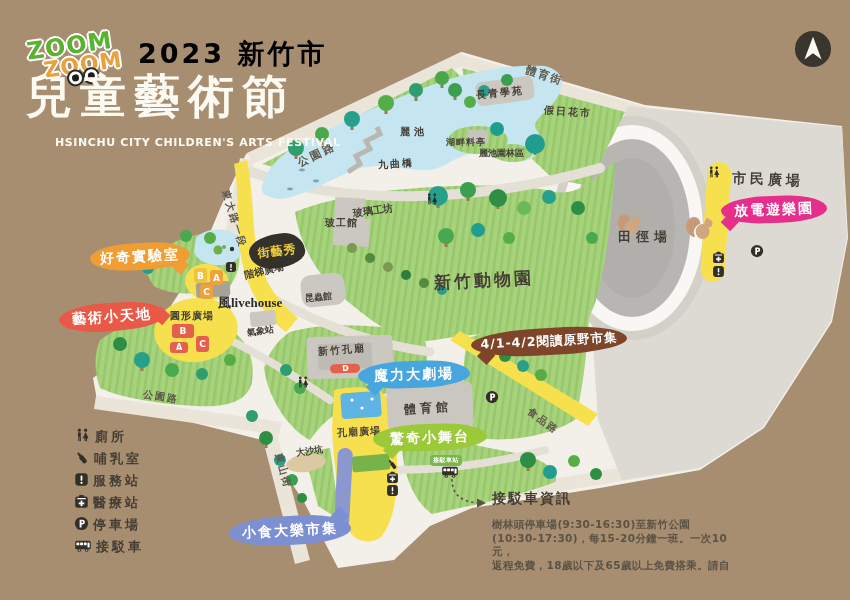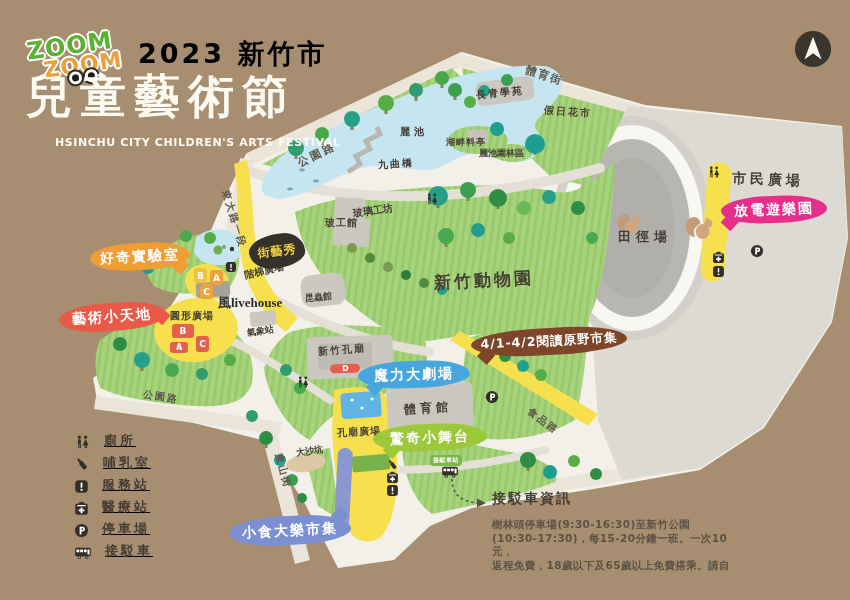--- a/index.html
+++ b/index.html
@@ -29,21 +29,21 @@
   .b-surprise::after{left:12px;bottom:-4px;}
   .b-snack{left:229px;top:516px;width:122px;height:29px;background:#7b8fd1;transform:rotate(-3deg);}
   .b-snack::after{right:4px;top:-4px;}
   .b-reading{left:471px;top:328px;width:156px;height:27px;background:#7e452a;font-size:12.5px;
              letter-spacing:1px;transform:rotate(-3deg);}
   .b-reading::after{left:8px;bottom:-4px;}
   .blocktag{position:absolute;display:flex;align-items:center;justify-content:center;color:#fff;
             font-weight:bold;border-radius:3px;z-index:5;}
   .mapicon{position:absolute;color:#332e26;z-index:5;line-height:0;}
   .legend{position:absolute;left:74px;top:428px;z-index:7;}
-  .legend .row{display:flex;align-items:flex-end;gap:13px;height:22px;text-decoration:underline;}
+  .legend .row{display:flex;align-items:flex-start;gap:4px;height:22px;}
   .legend .row .lg-label{font-weight:bold;font-size:13px;letter-spacing:3px;color:#443d33;}
   .legend .row svg{color:#332e26;}
   .shuttle{position:absolute;left:492px;top:490px;width:252px;z-index:7;}
   .shuttle .sh-title{font-weight:bold;font-size:14px;color:#453e35;letter-spacing:2px;margin-bottom:10px;}
   .shuttle .sh-line{font-size:10.5px;line-height:13.5px;color:#5b5244;font-weight:bold;letter-spacing:0.4px;}
   .hdr-year{position:absolute;left:138px;top:36px;font-size:27px;font-weight:bold;color:#000000;
             letter-spacing:3px;z-index:8;}
   .hdr-title{position:absolute;left:26px;top:66px;font-size:46px;font-weight:bold;color:#fdfaf2;
              letter-spacing:8px;z-index:8;}
   .hdr-sub{position:absolute;left:55px;top:136px;font-size:11px;font-weight:bold;color:#fdfaf2;

